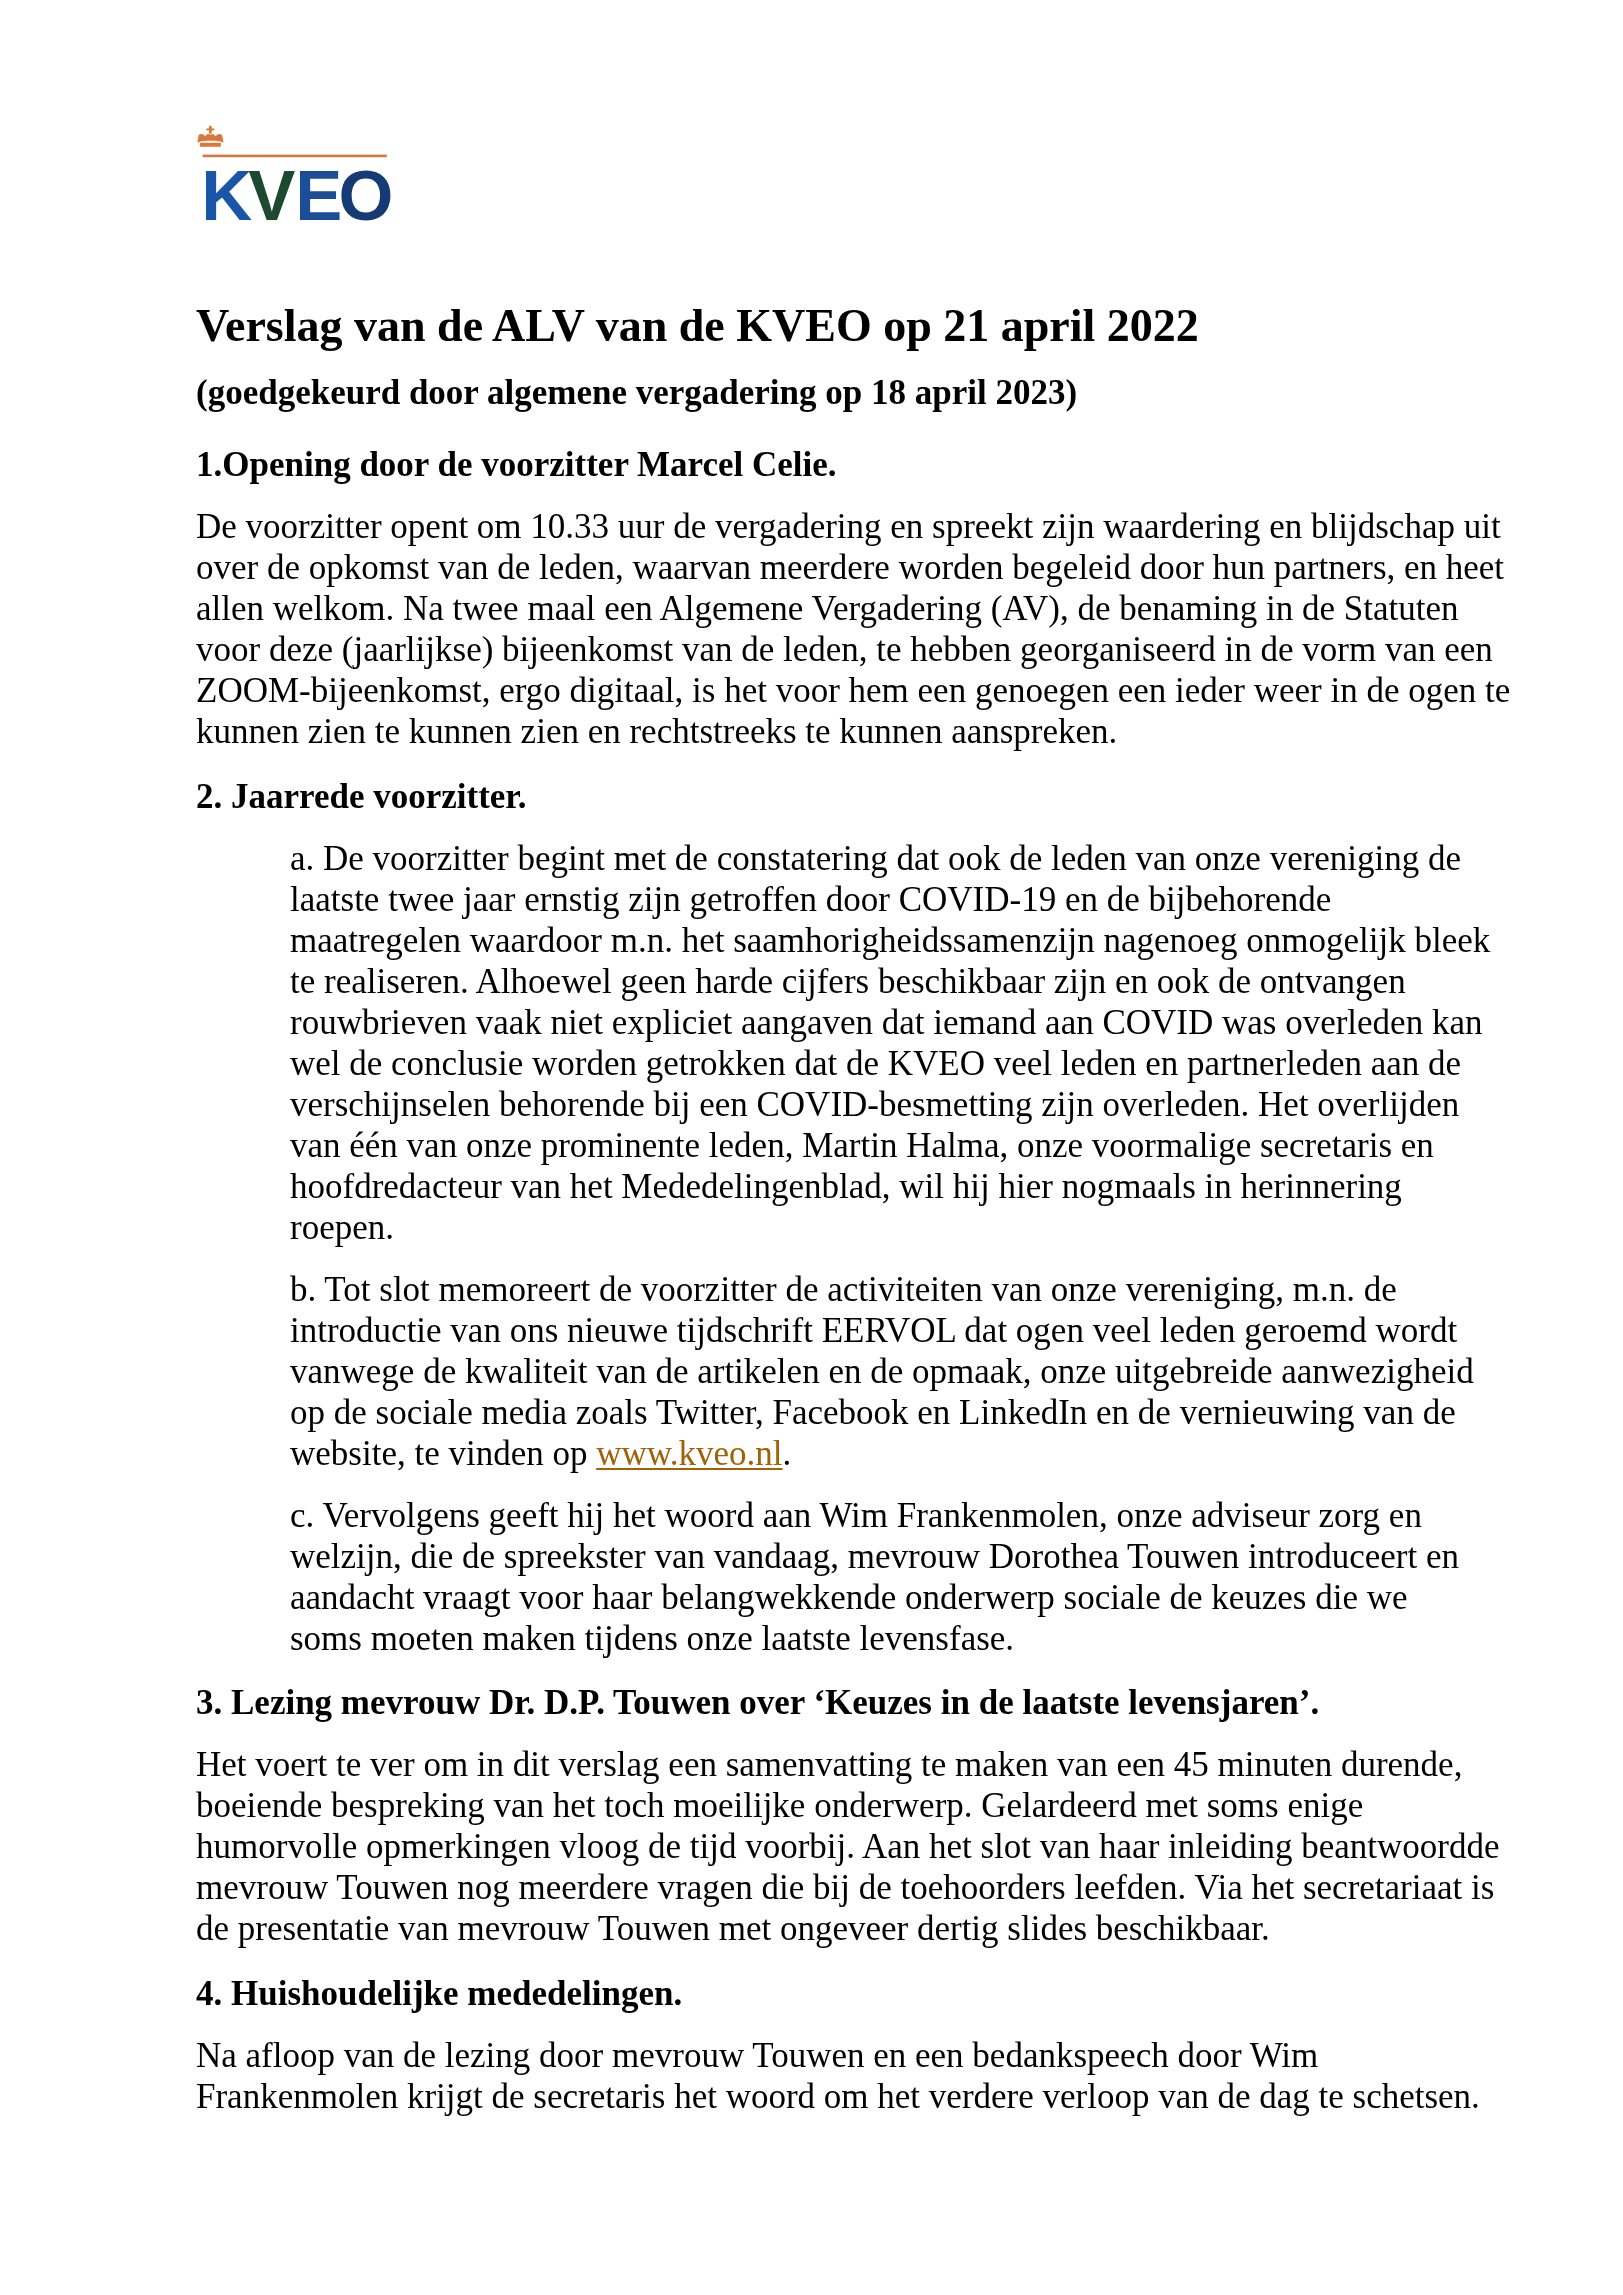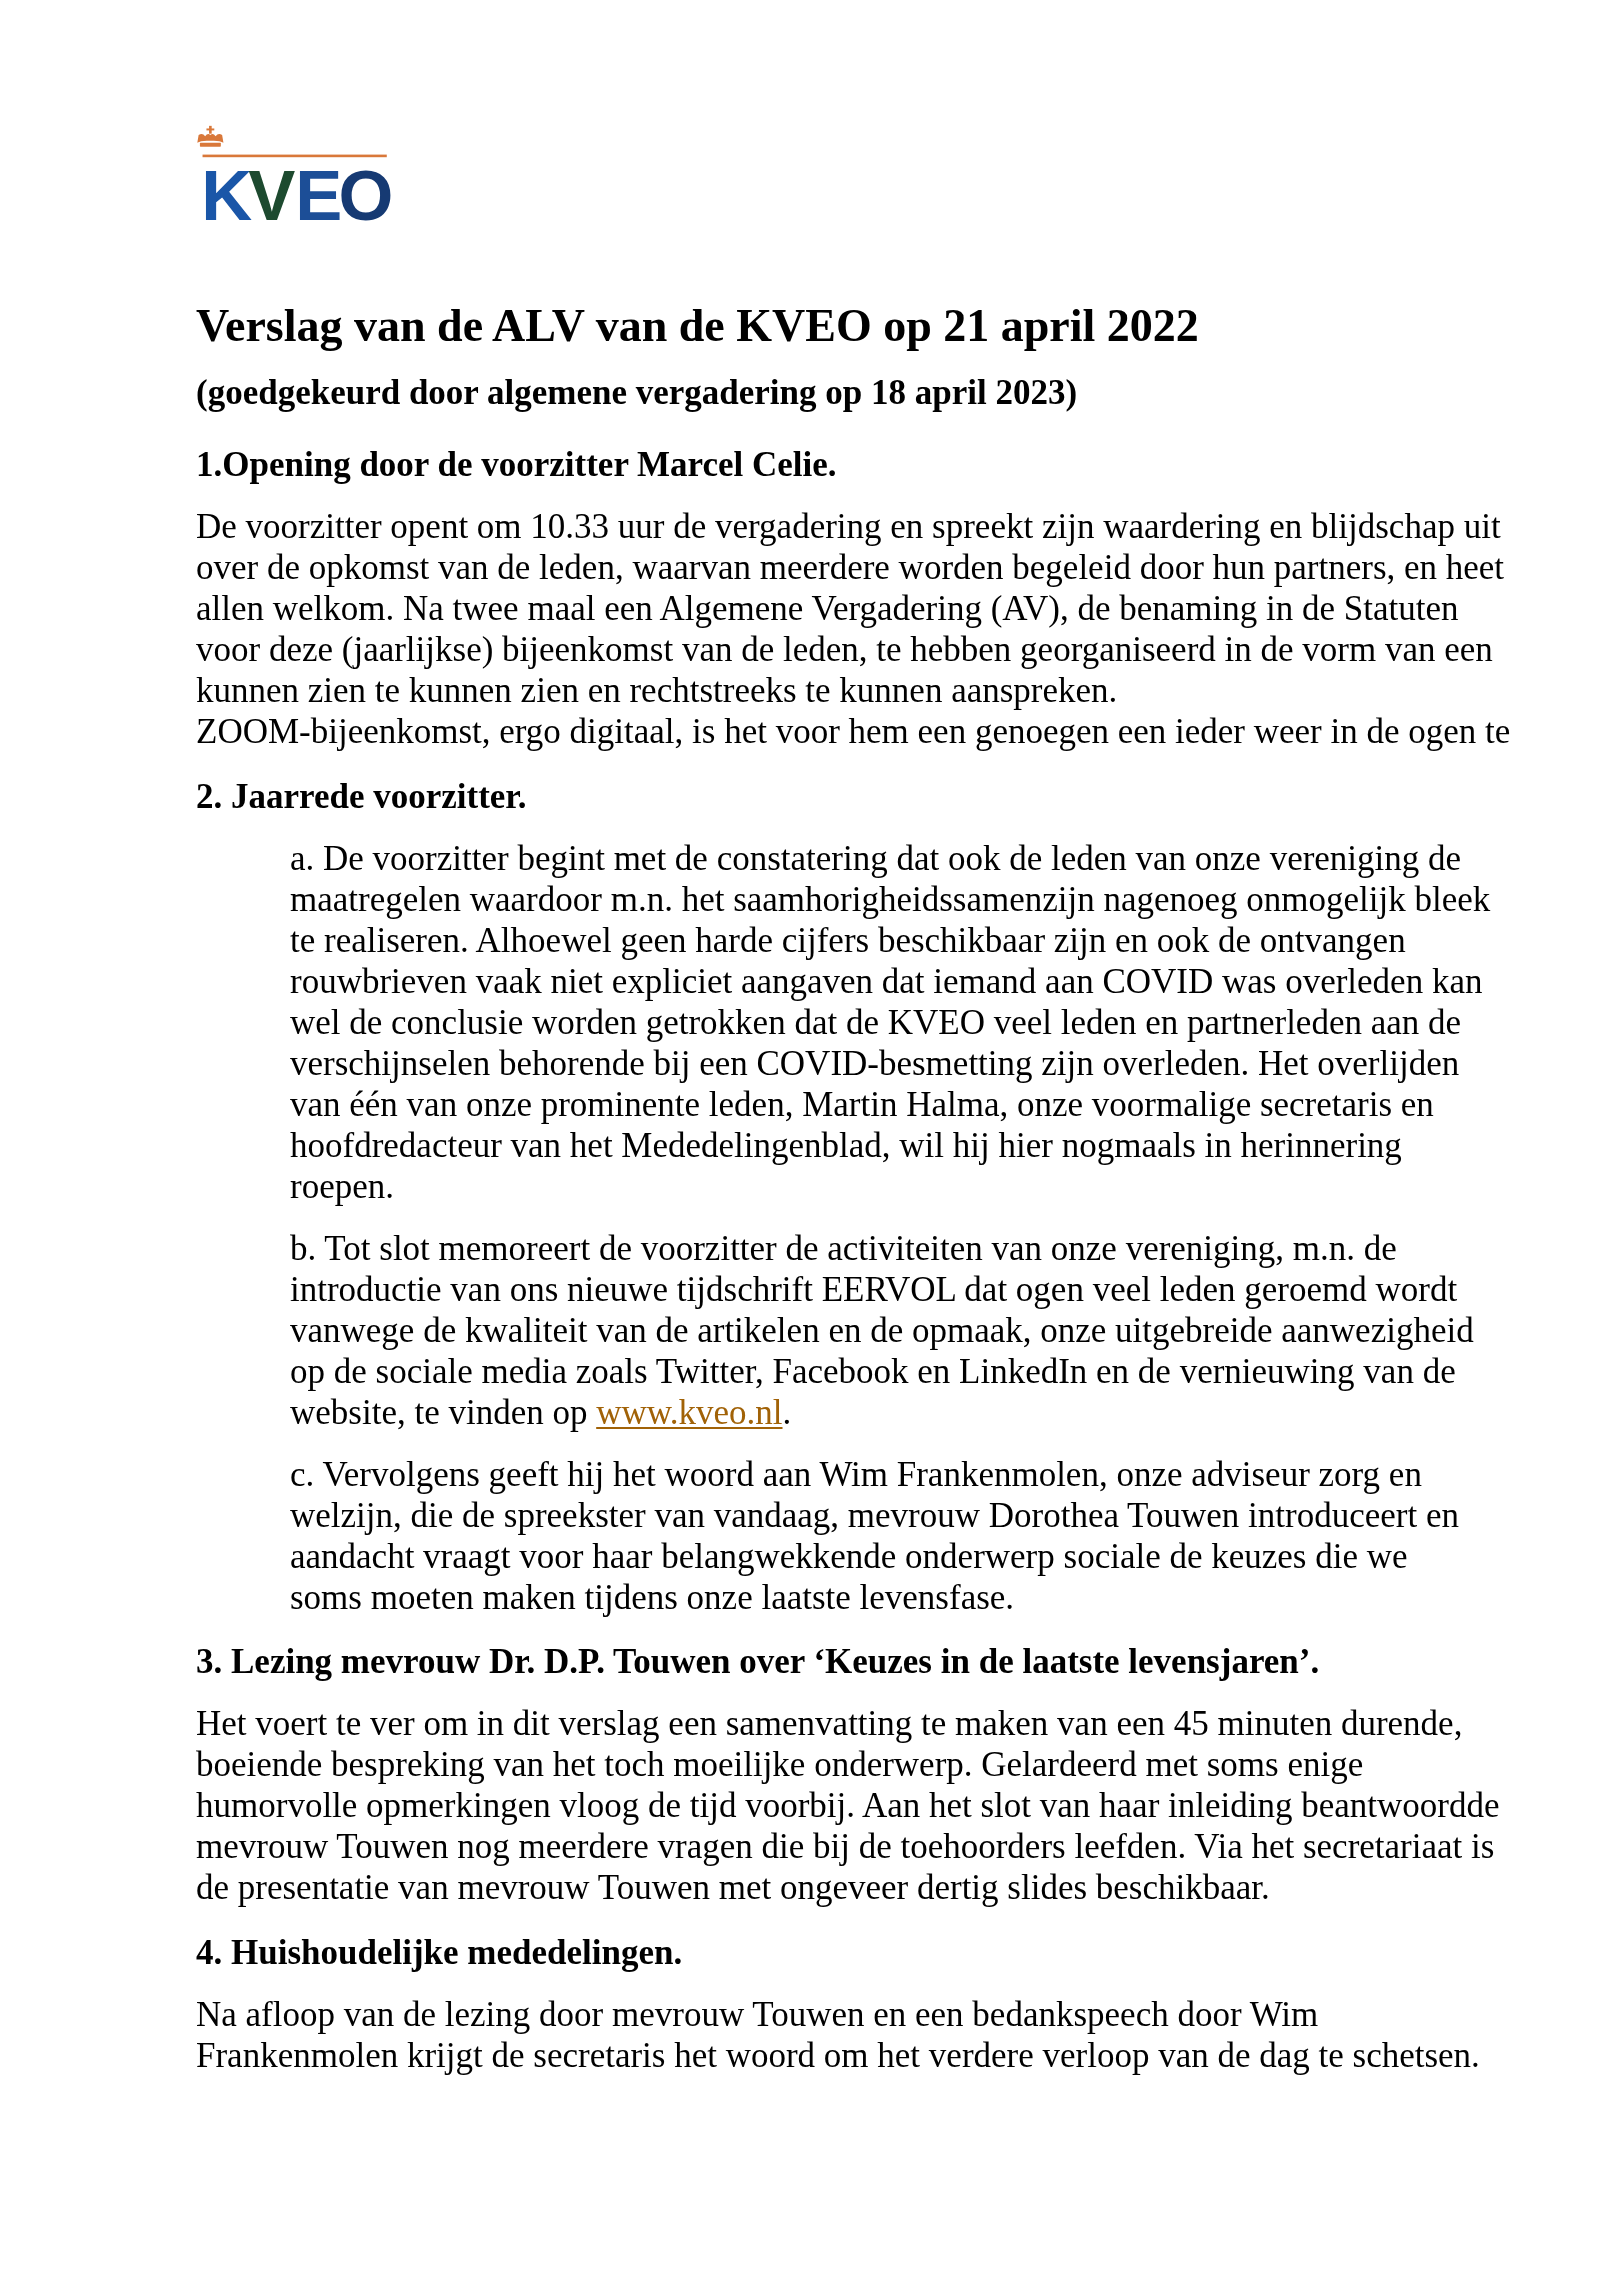--- a/index.html
+++ b/index.html
@@ -88,27 +88,28 @@
 <div class="page">
   <h1 class="title">Verslag van de ALV van de KVEO op 21 april 2022</h1>
   <div class="subtitle">(goedgekeurd door algemene vergadering op 18 april 2023)</div>
 
   <div class="section-heading">1.Opening door de voorzitter Marcel Celie.</div>
   <div class="para">
     <span class="line">De voorzitter opent om 10.33 uur de vergadering en spreekt zijn waardering en blijdschap uit</span>
     <span class="line">over de opkomst van de leden, waarvan meerdere worden begeleid door hun partners, en heet</span>
     <span class="line">allen welkom. Na twee maal een Algemene Vergadering (AV), de benaming in de Statuten</span>
     <span class="line">voor deze (jaarlijkse) bijeenkomst van de leden, te hebben georganiseerd in de vorm van een</span>
+    <span class="line">ZOOM-bijeenkomst, ergo digitaal, is het voor hem een genoegen een ieder weer in de ogen te</span>
     <span class="line">kunnen zien te kunnen zien en rechtstreeks te kunnen aanspreken.</span>
-    <span class="line">ZOOM-bijeenkomst, ergo digitaal, is het voor hem een genoegen een ieder weer in de ogen te</span>
   </div>
 
   <div class="section-heading" style="margin-top:23.6px;">2. Jaarrede voorzitter.</div>
   <div class="para indent" style="margin-top:21px;">
     <span class="line">a. De voorzitter begint met de constatering dat ook de leden van onze vereniging de</span>
+    <span class="line">laatste twee jaar ernstig zijn getroffen door COVID-19 en de bijbehorende</span>
     <span class="line">maatregelen waardoor m.n. het saamhorigheidssamenzijn nagenoeg onmogelijk bleek</span>
     <span class="line">te realiseren. Alhoewel geen harde cijfers beschikbaar zijn en ook de ontvangen</span>
     <span class="line">rouwbrieven vaak niet expliciet aangaven dat iemand aan COVID was overleden kan</span>
     <span class="line">wel de conclusie worden getrokken dat de KVEO veel leden en partnerleden aan de</span>
     <span class="line">verschijnselen behorende bij een COVID-besmetting zijn overleden. Het overlijden</span>
     <span class="line">van één van onze prominente leden, Martin Halma, onze voormalige secretaris en</span>
     <span class="line">hoofdredacteur van het Mededelingenblad, wil hij hier nogmaals in herinnering</span>
     <span class="line">roepen.</span>
   </div>
   <div class="para indent">

